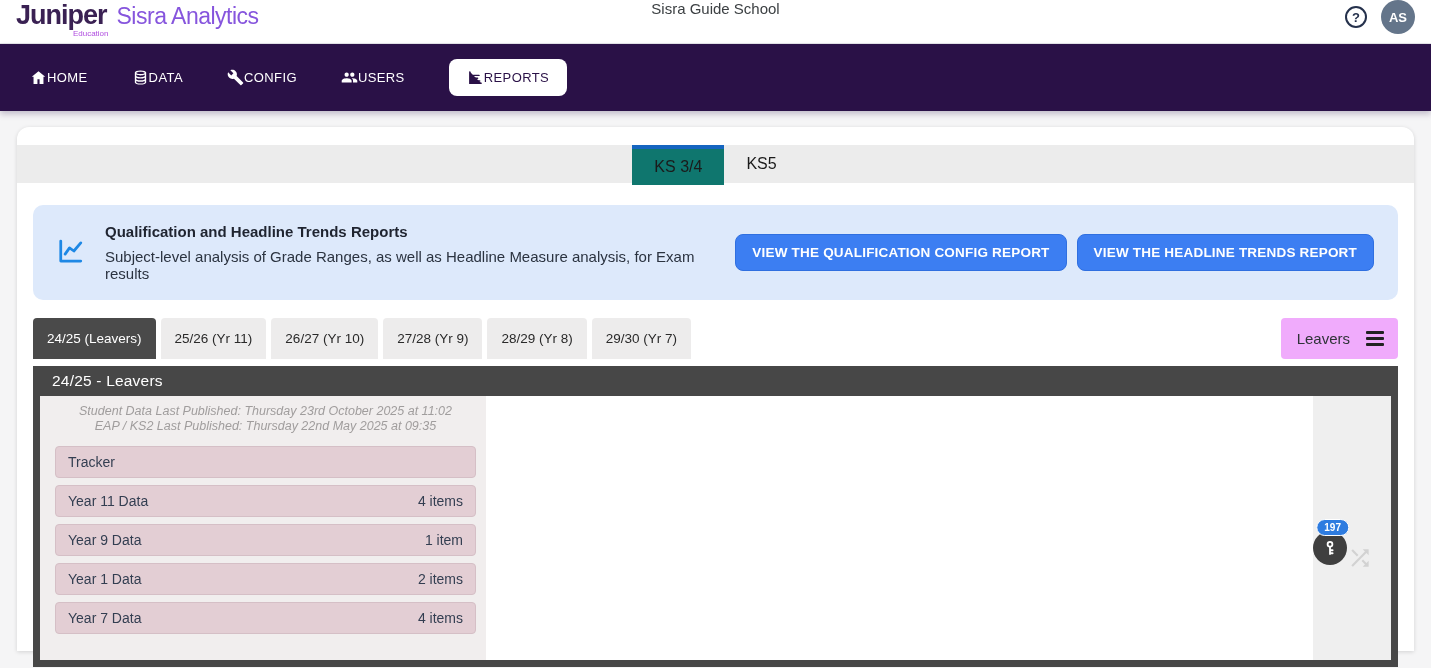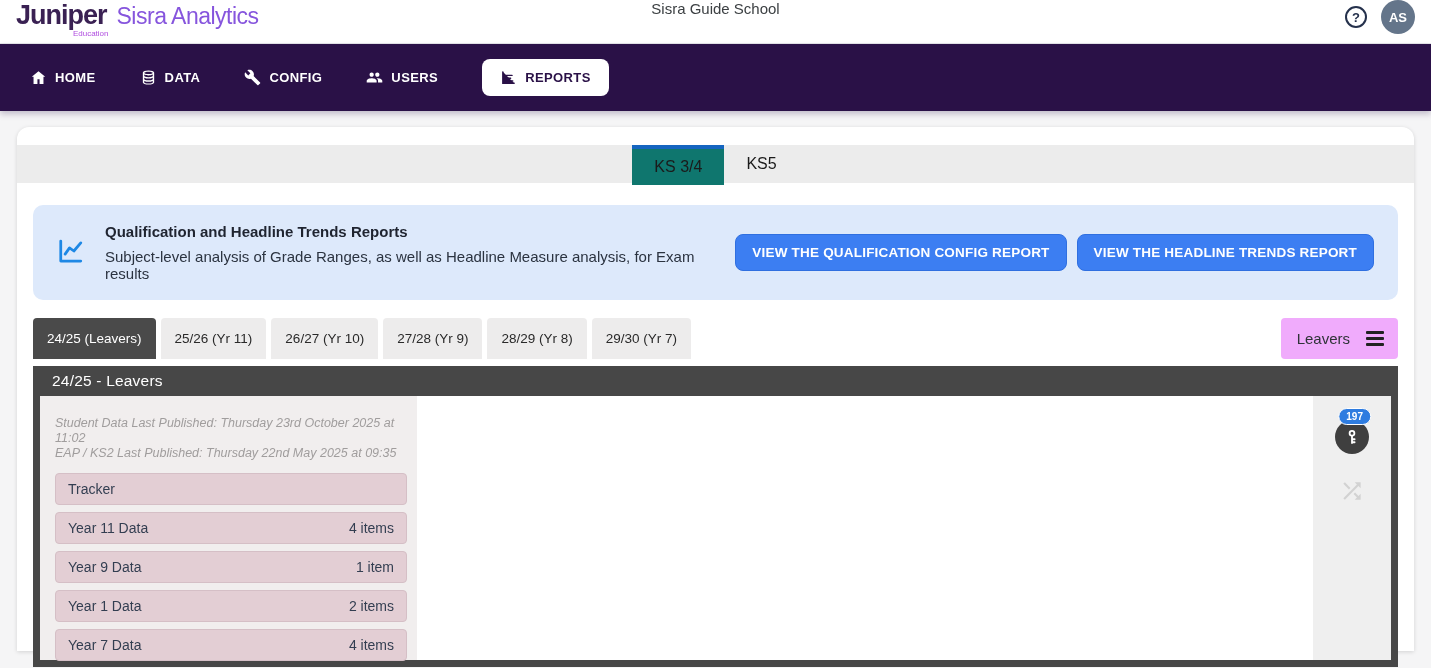--- a/index.html
+++ b/index.html
@@ -18,22 +18,22 @@
   .topbar-right { margin-left:auto; display:flex; align-items:center; gap:14px; }
   .help-circle { width:22px; height:22px; border:2px solid #25314c; border-radius:50%;
     display:flex; align-items:center; justify-content:center; font-size:13px; font-weight:bold;
     color:#25314c; cursor:pointer; }
   .avatar { width:34px; height:34px; border-radius:50%; background:#64758a; color:#fff;
     display:flex; align-items:center; justify-content:center; font-size:13px; font-weight:bold; cursor:pointer; }
 
   
   .navbar { height:67px; background:#2a1147; display:flex; align-items:center; gap:44px;
     padding:0 30px; box-shadow:0 3px 6px rgba(40,20,70,.25); position:relative; z-index:2; }
-  .nav-item { display:flex; align-items:center; gap:8px; color:#fff; font-size:13px;
-    font-weight:bold; letter-spacing:.4px; cursor:pointer; }
+  .nav-item { display:flex; align-items:center; gap:0; color:#fff; font-size:13px;
+    font-weight:normal; letter-spacing:.4px; cursor:pointer; }
   .nav-item svg { width:17px; height:17px; fill:#fff; }
   .nav-item.active { background:#fff; color:#2a1147; border-radius:8px; padding:10px 18px; }
   .nav-item.active svg { fill:#2a1147; stroke:#2a1147; }
 
   
   .page { padding:16px 17px 0 17px; }
   .card { background:#fff; border-radius:12px 12px 0 0; box-shadow:0 1px 4px rgba(0,0,0,.14);
     padding-top:18px; height:524px; }
 
   
@@ -64,29 +64,29 @@
   .filter-label { font-size:15px; color:#2f3338; }
   .hamburger { display:flex; flex-direction:column; gap:3px; }
   .hamburger span { display:block; width:18px; height:3px; background:#222; border-radius:1px; }
 
   
   .panel { margin:7px 16px 0 16px; border-left:7px solid #474747; border-right:7px solid #474747;
     border-bottom:7px solid #474747; height:301px; }
   .panel-header { background:#474747; height:30px; color:#fff; font-size:15.5px; font-weight:normal;
     display:flex; align-items:center; padding-left:12px; letter-spacing:.2px; }
   .panel-body { display:flex; height:264px; }
-  .left-col { width:377px; background:#f1eeee; padding:20px 10px 0 15px; }
+  .left-col { width:446px; background:#f1eeee; padding:8px 10px 0 15px;text-align:center; }
   .published { font-size:12.5px; font-style:italic; color:#a09d9d; line-height:15px; }
   .rows { margin-top:12px; }
   .data-row { display:flex; justify-content:space-between; align-items:center;
     background:#e3ced4; border:1px solid #d5bfc6; border-radius:4px; height:32px;
     padding:0 12px 0 12px; margin-bottom:7px; font-size:14px; color:#333e51; cursor:pointer; }
   .center-area { flex:1; background:#fff; }
-  .right-strip { width:78px; background:#efefef; display:flex; flex-direction:column;
-    align-items:center; padding-top:24px; }
+  .right-strip { width:78px; background:#efefef; display:flex; 
+    align-items:center; padding-top:40px; }
   .key-wrap { position:relative; cursor:pointer; }
   .key-circle { width:34px; height:34px; background:#3f3f3f; border-radius:50%;
     display:flex; align-items:center; justify-content:center; }
   .count-badge { position:absolute; top:-12px; left:50%; transform:translateX(-42%);
     background:#2e7ce0; color:#fff; font-size:10px; font-weight:bold; border-radius:9px;
     padding:2px 7px; border:1px solid #fff; }
   .shuffle { margin-top:24px; cursor:default; }
 </style>
 </head>
 <body>

